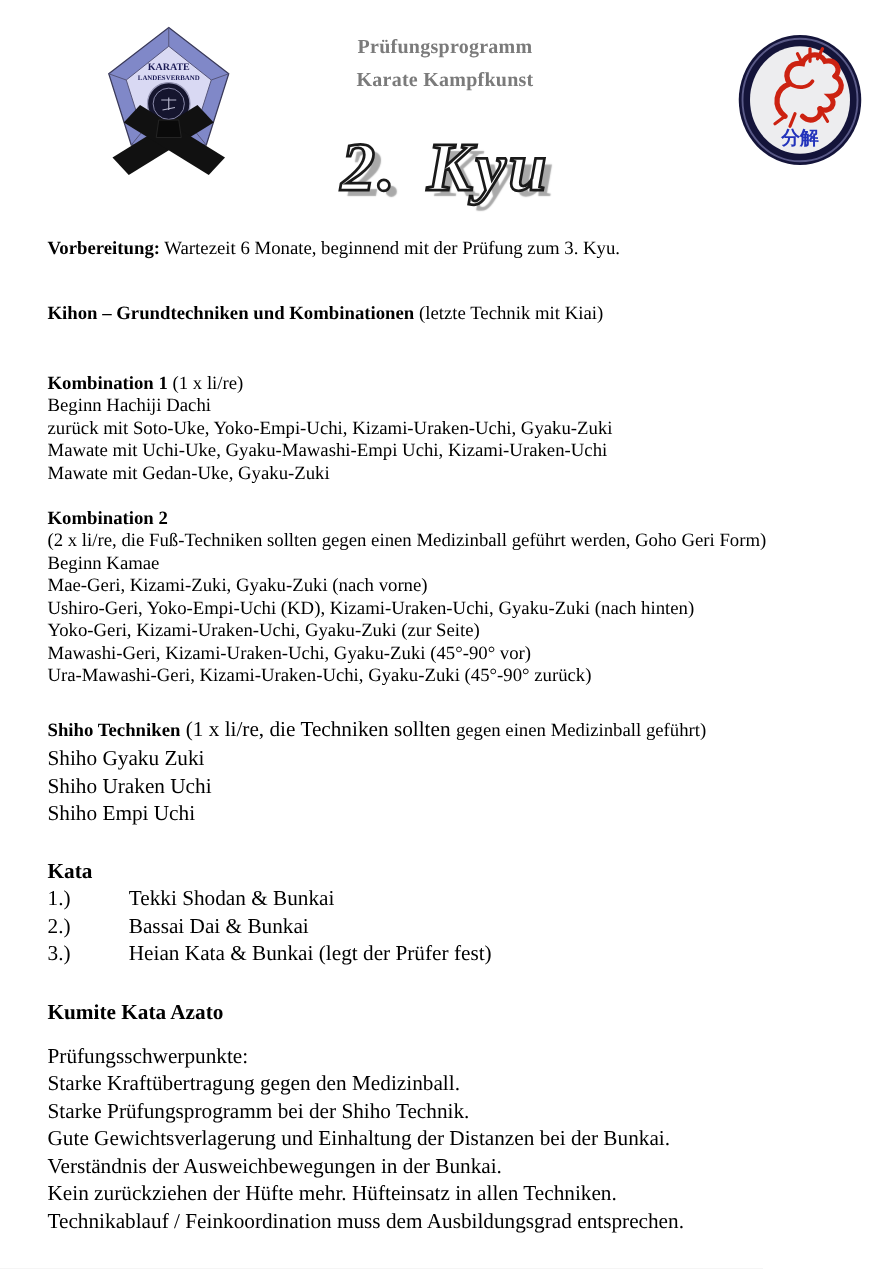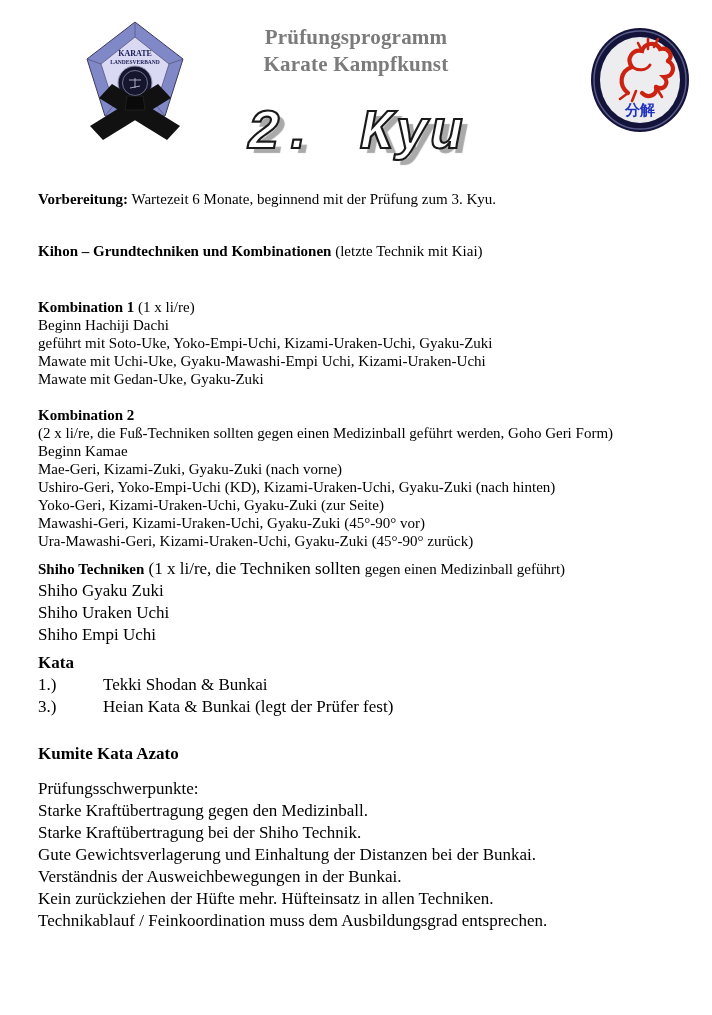--- a/index.html
+++ b/index.html
@@ -6,42 +6,42 @@
   .page{
     position:relative;width:712px;height:1015px;background:#ffffff;
     font-family:"Liberation Serif","DejaVu Serif",serif;color:#000;
     overflow:hidden;margin:0 auto;
   }
   
   .badge-left{position:absolute;left:82px;top:20px;width:106px;height:120px;}
   .badge-right{position:absolute;left:590px;top:27px;width:100px;height:106px;}
   .doc-title{
     position:absolute;left:0;top:24px;width:712px;text-align:center;
-    font-weight:bold;font-size:21px;line-height:27px;color:#7b7b7b;
+    font-weight:bold;font-size:16px;line-height:27px;color:#7b7b7b;
     letter-spacing:.2px;
   }
   .rank-title{
     position:absolute;left:0;top:104px;width:712px;text-align:center;
-    font-family:Liberation Mono, monospace;
+    font-family:Liberation Serif, serif;
     font-style:italic;font-weight:900;font-size:55px;line-height:60px;
     color:#ffffff;letter-spacing:2px;word-spacing:8px;
     -webkit-text-stroke:2.2px #1a1a1a;
     text-shadow:6px 5px 1px #a9a9a9;
   }
   
   .content{position:absolute;left:38px;top:190px;width:654px;}
   p{margin:0;padding:0;}
   .sm{font-size:15px;line-height:18px;}
   .lg{font-size:17px;line-height:22px;}
   b{font-weight:bold;}
   .mt-kihon{margin-top:34px;}
   .mt-komb1{margin-top:38px;}
   .mt-komb2{margin-top:18px;}
-  .mt-shiho{margin-top:8px;}
-  .mt-kata{margin-top:6px;}
+  .mt-shiho{margin-top:23px;}
+  .mt-kata{margin-top:24px;}
   .mt-kumite{margin-top:25px;}
   .mt-schwer{margin-top:13px;}
   .shiho-head{font-size:17px;line-height:22px;}
   .shiho-head .bold-sm{font-size:15px;font-weight:bold;}
   .shiho-head .tail-sm{font-size:15px;}
   .kata-item .num{display:inline-block;width:65px;}
 </style>
 </head>
 <body>
 
@@ -94,48 +94,49 @@
   <div class="rank-title">2. Kyu</div>
 
   <div class="content">
 
     <p class="sm"><b>Vorbereitung:</b><span> Wartezeit 6 Monate, beginnend mit der Prüfung zum 3. Kyu.</span></p>
 
     <p class="sm mt-kihon"><b>Kihon – Grundtechniken und Kombinationen</b><span> (letzte Technik mit Kiai)</span></p>
 
     <p class="sm mt-komb1"><b>Kombination 1</b><span> (1 x li/re)</span></p>
     <p class="sm">Beginn Hachiji Dachi</p>
-    <p class="sm">geführt mit Soto-Uke, Yoko-Empi-Uchi, Kizami-Uraken-Uchi, Gyaku-Zuki</p>
+    <p class="sm">zurück mit Soto-Uke, Yoko-Empi-Uchi, Kizami-Uraken-Uchi, Gyaku-Zuki</p>
     <p class="sm">Mawate mit Uchi-Uke, Gyaku-Mawashi-Empi Uchi, Kizami-Uraken-Uchi</p>
     <p class="sm">Mawate mit Gedan-Uke, Gyaku-Zuki</p>
 
     <p class="sm mt-komb2"><b>Kombination 2</b></p>
     <p class="sm">(2 x li/re, die Fuß-Techniken sollten gegen einen Medizinball geführt werden, Goho Geri Form)</p>
     <p class="sm">Beginn Kamae</p>
     <p class="sm">Mae-Geri, Kizami-Zuki, Gyaku-Zuki (nach vorne)</p>
     <p class="sm">Ushiro-Geri, Yoko-Empi-Uchi (KD), Kizami-Uraken-Uchi, Gyaku-Zuki (nach hinten)</p>
     <p class="sm">Yoko-Geri, Kizami-Uraken-Uchi, Gyaku-Zuki (zur Seite)</p>
     <p class="sm">Mawashi-Geri, Kizami-Uraken-Uchi, Gyaku-Zuki (45°-90° vor)</p>
     <p class="sm">Ura-Mawashi-Geri, Kizami-Uraken-Uchi, Gyaku-Zuki (45°-90° zurück)</p>
 
     <p class="shiho-head mt-shiho"><span class="bold-sm">Shiho Techniken</span><span> (1 x li/re, die Techniken sollten </span><span class="tail-sm">gegen einen Medizinball geführt)</span></p>
     <p class="lg">Shiho Gyaku Zuki</p>
     <p class="lg">Shiho Uraken Uchi</p>
     <p class="lg">Shiho Empi Uchi</p>
 
     <p class="lg mt-kata"><b>Kata</b></p>
     <p class="lg kata-item"><span class="num">1.)</span><span>Tekki Shodan &amp; Bunkai</span></p>
+    <p class="lg kata-item"><span class="num">2.)</span><span>Bassai Dai &amp; Bunkai</span></p>
     <p class="lg kata-item"><span class="num">3.)</span><span>Heian Kata &amp; Bunkai (legt der Prüfer fest)</span></p>
 
     <p class="lg mt-kumite"><b>Kumite Kata Azato</b></p>
 
     <div class="mt-schwer">
       <p class="lg">Prüfungsschwerpunkte:</p>
       <p class="lg">Starke Kraftübertragung gegen den Medizinball.</p>
-      <p class="lg">Starke Kraftübertragung bei der Shiho Technik.</p>
+      <p class="lg">Starke Prüfungsprogramm bei der Shiho Technik.</p>
       <p class="lg">Gute Gewichtsverlagerung und Einhaltung der Distanzen bei der Bunkai.</p>
       <p class="lg">Verständnis der Ausweichbewegungen in der Bunkai.</p>
       <p class="lg">Kein zurückziehen der Hüfte mehr. Hüfteinsatz in allen Techniken.</p>
       <p class="lg">Technikablauf / Feinkoordination muss dem Ausbildungsgrad entsprechen.</p>
     </div>
 
   </div>
 </div>
 
 </body></html>

